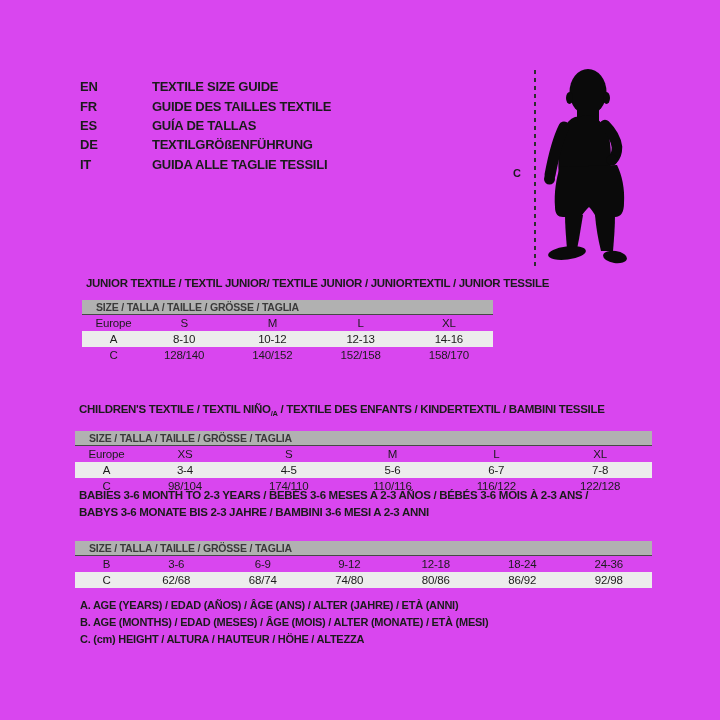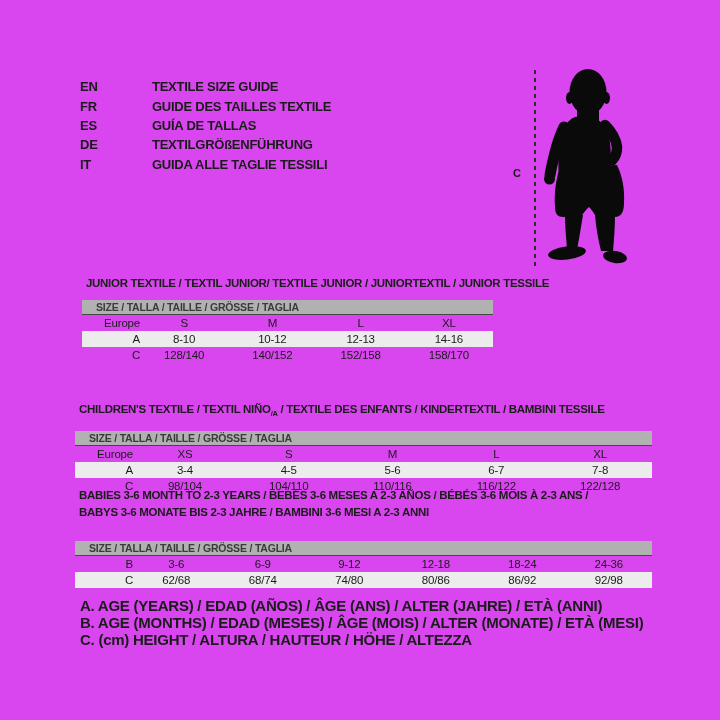--- a/index.html
+++ b/index.html
@@ -34,25 +34,25 @@
   .sec-title sub{font-size:7.5px;}
   .sg-table{width:100%;}
   .sg-head{height:15px;background:var(--header-bg,#b1b1b1);
     border-bottom:1.6px solid var(--header-rule,#474747);
     display:flex;align-items:center;padding-left:14px;box-sizing:border-box;
     font-size:10.5px;font-weight:bold;color:#3a3a3a;letter-spacing:-0.2px;}
   .sg-row{display:flex;height:16px;align-items:center;
     font-size:11.5px;letter-spacing:-0.2px;}
   .sg-row.shaded{background:var(--row-alt,#ececec);}
   .sg-cell{flex:1;text-align:center;}
-  .sg-cell.sg-label{flex:none;width:58px;text-align:right;padding-left:5px;box-sizing:border-box;}
+  .sg-cell.sg-label{flex:none;width:58px;text-align:center;padding-left:5px;box-sizing:border-box;}
 
   
   .footnotes{position:absolute;left:80px;top:597px;}
-  .foot-line{font-size:15px;font-weight:bold;letter-spacing:-0.25px;
+  .foot-line{font-size:11px;font-weight:bold;letter-spacing:-0.25px;
     line-height:17.2px;white-space:nowrap;}
 </style>
 </head>
 <body>
 
 <div class="canvas">
 
   <div class="lang-block" id="langs">
       <div class="lang-row">
         <span class="lang-code">EN</span>
@@ -142,21 +142,21 @@
             <div class="sg-cell sg-label">A</div>
             <div class="sg-cell">3-4</div>
             <div class="sg-cell">4-5</div>
             <div class="sg-cell">5-6</div>
             <div class="sg-cell">6-7</div>
             <div class="sg-cell">7-8</div>
           </div>
           <div class="sg-row">
             <div class="sg-cell sg-label">C</div>
             <div class="sg-cell">98/104</div>
-            <div class="sg-cell">104/110</div>
+            <div class="sg-cell">174/110</div>
             <div class="sg-cell">110/116</div>
             <div class="sg-cell">116/122</div>
             <div class="sg-cell">122/128</div>
           </div>
         </div>
       </div>
       <div class="section sec-babies">
         <div class="sec-title"><span>BABIES 3-6 MONTH TO 2-3 YEARS / BEBÉS 3-6 MESES A 2-3 AÑOS / BÉBÉS 3-6 MOIS À 2-3 ANS /</span><br><span>BABYS 3-6 MONATE BIS 2-3 JAHRE / BAMBINI 3-6 MESI A 2-3 ANNI</span></div>
         <div class="sg-table">
           <div class="sg-head">SIZE / TALLA / TAILLE / GRÖSSE / TAGLIA</div>

